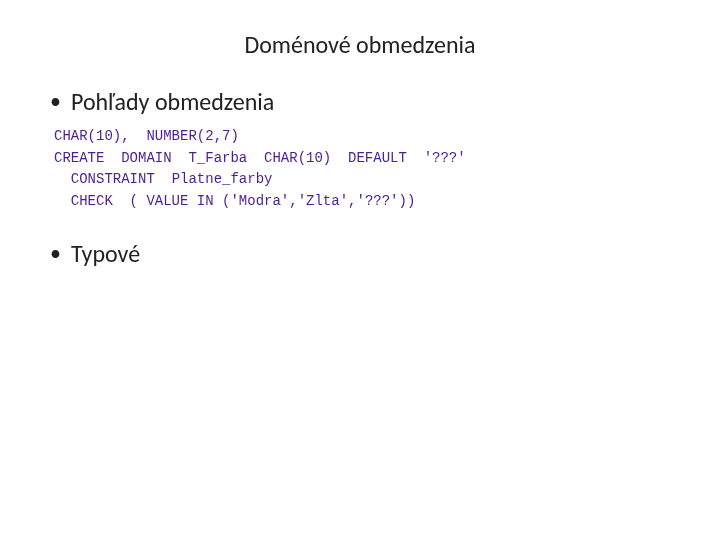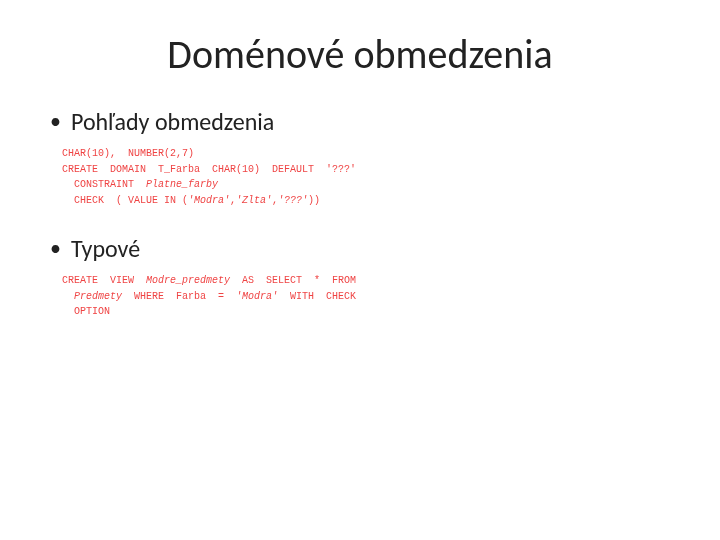--- a/index.html
+++ b/index.html
@@ -19,21 +19,21 @@
     .slide {
       width: 720px;
       height: 540px;
       padding: 30px 50px 30px 50px;
       display: flex;
       flex-direction: column;
       gap: 0;
     }
 
     .title {
-      font-size: 40px;
+      font-size: 24px;
       font-weight: normal;
       color: #222222;
       text-align: center;
       margin-bottom: 28px;
       font-family: 'Calibri', 'Arial', sans-serif;
     }
 
     .section-heading {
       font-size: 24px;
       color: #222222;
@@ -44,30 +44,29 @@
       font-family: 'Calibri', 'Arial', sans-serif;
     }
 
     .bullet {
       font-size: 22px;
       color: #222222;
     }
 
     .code-block {
       font-family: 'Courier New', Courier, monospace;
-      font-size: 10px;
-      color: #ef4444;
+      font-size: 14px;
+      color: #4c1d95;
       line-height: 1.55;
       margin-bottom: 18px;
       white-space: pre;
-      margin-left: 12px;
+      margin-left: 4px;
     }
 
     .italic {
-      font-style: italic;
     }
 
     .section2 {
       margin-top: 8px;
     }
   </style>
 </head>
 <body>
 
 <div class="slide">
@@ -83,18 +82,15 @@
 CREATE  DOMAIN  T_Farba  CHAR(10)  DEFAULT  '???'
   CONSTRAINT  <span class="italic">Platne_farby</span>
   CHECK  ( VALUE IN (<span class="italic">'Modra'</span>,<span class="italic">'Zlta'</span>,<span class="italic">'???'</span>))</span></div>
 
   <div class="section2">
     <div class="section-heading">
       <span class="bullet">•</span>
       <span>Typové</span>
     </div>
 
-    <div class="code-block"><span>CREATE  VIEW  <span class="italic">Modre_predmety</span>  AS  SELECT  *  FROM
-  <span class="italic">Predmety</span>  WHERE  Farba  =  <span class="italic">'Modra'</span>  WITH  CHECK
-  OPTION</span></div>
   </div>
 
 </div>
 
 </body></html>

